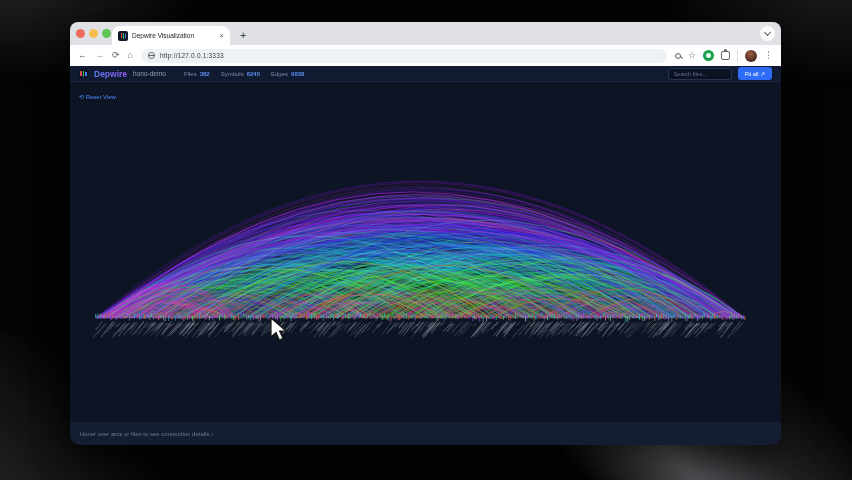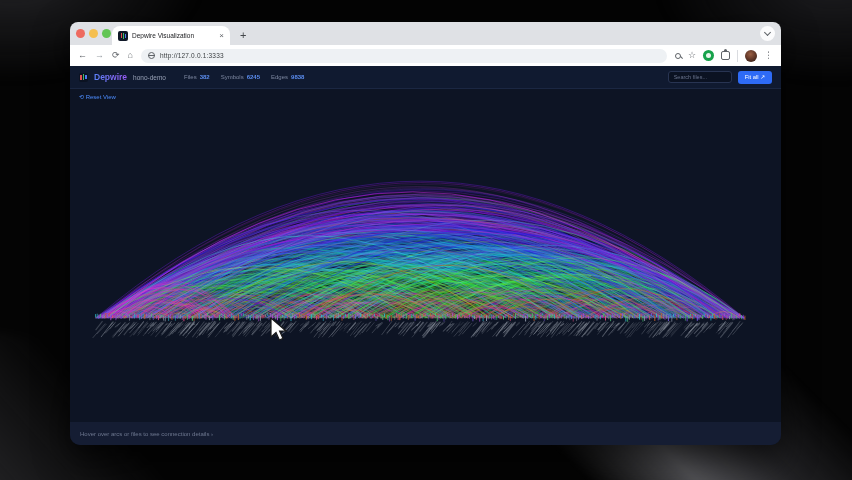--- a/index.html
+++ b/index.html
@@ -59,21 +59,21 @@
   .ext-puzzle { width:9px; height:9px; border:1.2px solid #5f6368; border-radius:2px; position:relative; }
   .ext-puzzle:after { content:""; position:absolute; left:2px; top:-3px; width:3px; height:3px;
     border-radius:50%; background:#5f6368; }
   .tb-div { width:1px; height:12px; background:#dadce0; }
   .avatar { width:12px; height:12px; border-radius:50%;
     background:radial-gradient(circle at 45% 35%, #9a5f43 0%, #5c3426 55%, #241612 100%); }
   .dots { font-size:9px; color:#5f6368; line-height:1; }
 
   
   .page { position:relative; height:379px; background:#0d1424; }
-  .appheader { height:23px; background:#101a30; border-bottom:1px solid #1b2742;
+  .appheader { height:16px; background:#101a30; border-bottom:1px solid #1b2742;
     display:flex; align-items:center; padding:0 9px; gap:6px; }
   .logo { width:9px; height:9px; border-radius:2px; background:#0b1222; display:flex;
     align-items:center; justify-content:center; gap:1px; }
   .logo i { display:block; width:1.4px; height:5px; }
   .logo i.r { background:#e05252; } .logo i.g { background:#43b96b; height:6px; } .logo i.b { background:#4f7bf0; height:4px; }
   .brand { font-size:8.5px; font-weight:bold;
     background:linear-gradient(90deg,#5b82fa,#9a5cf6); -webkit-background-clip:text;
     background-clip:text; color:transparent; }
   .project { font-size:6.5px; color:#97a0b5; }
   .stats { display:flex; gap:11px; margin-left:12px; }

